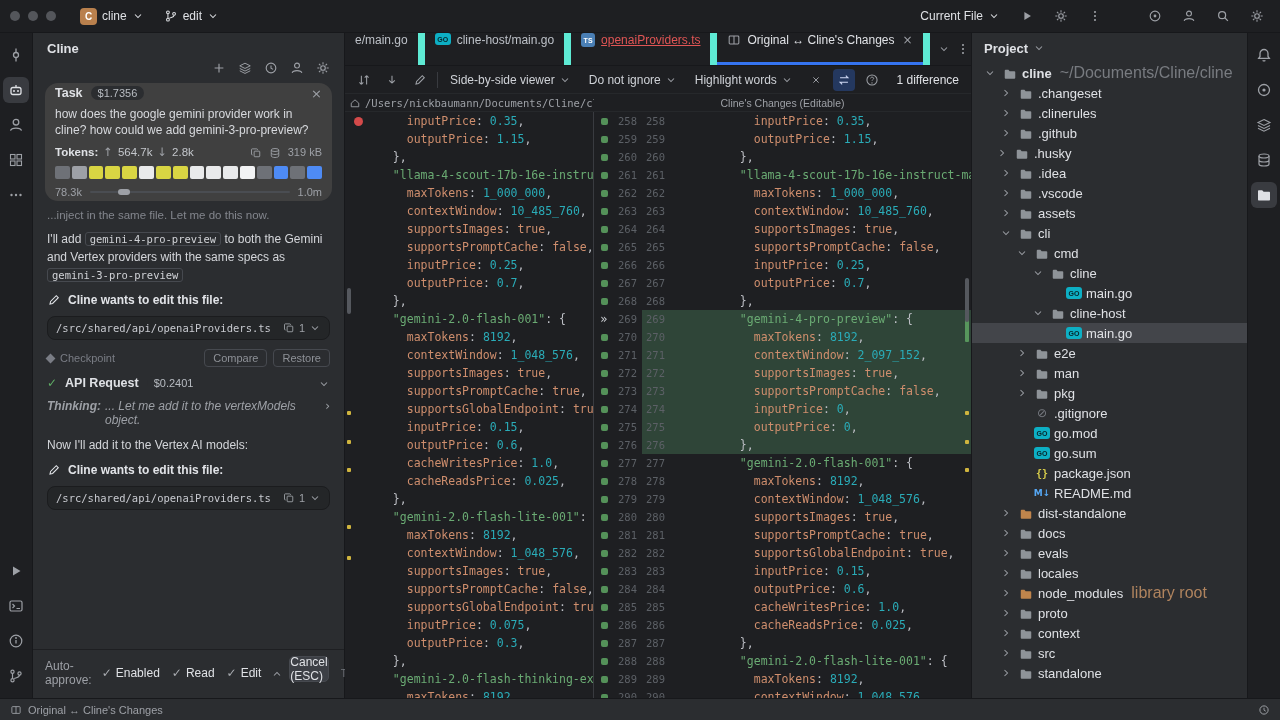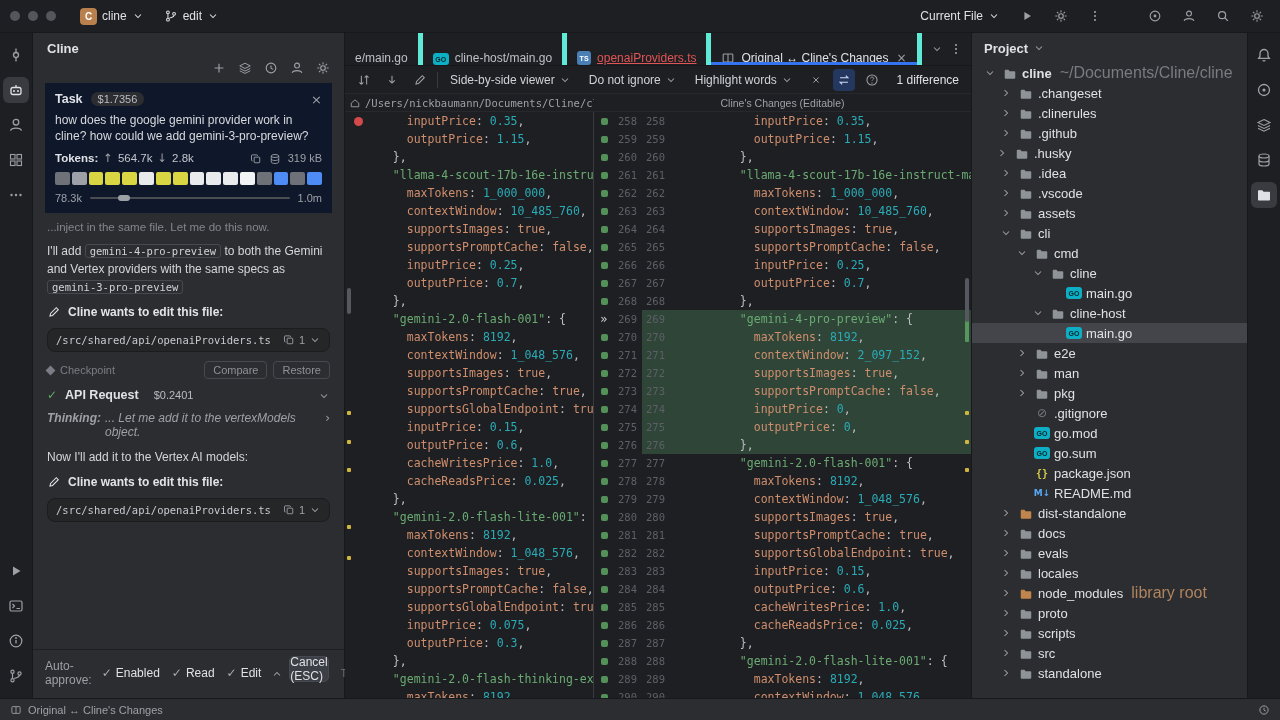--- a/index.html
+++ b/index.html
@@ -33,21 +33,21 @@
 .strip.right{border-left:1px solid #17181b}
 .tool{width:26px;height:26px;border-radius:6px;display:flex;align-items:center;justify-content:center;color:#9da0a6}
 .tool.active{background:#393b40;color:#dfe1e5}
 .strip .spacer{flex:1}
 
 
 .cline-panel{width:312px;flex:none;background:#2b2d30;display:flex;flex-direction:column;min-height:0;
   border-right:1px solid #17181b}
 .cp-title{padding:8px 14px 2px;font-size:13px;font-weight:bold}
 .cp-icons{display:flex;justify-content:flex-end;gap:12px;padding:2px 14px 6px;color:#9da0a6}
-.task-card{margin:2px 12px 8px;background:#0f172a;border-radius:0;padding:9px 10px;flex:none}
+.task-card{margin:2px 12px 8px;background:#404040;border-radius:13px;padding:3px 10px;flex:none}
 .task-head{display:flex;align-items:center;gap:8px}
 .task-head .tt{font-weight:bold;font-size:12.5px}
 .pill{background:#2b2d30;border-radius:9px;padding:1px 7px;font-size:11px;color:#b8bcc2}
 .task-x{margin-left:auto;color:#9da0a6;font-size:13px;cursor:default}
 .task-text{margin-top:5px;font-size:12px;line-height:1.35;color:#d7d9dd}
 .tok-row{display:flex;align-items:center;gap:5px;margin-top:7px;font-size:11.5px;color:#c3c6cb}
 .tok-row .lbl{font-weight:bold;color:#dfe1e5}
 .tok-row .arr{color:#9da0a6}
 .tok-right{margin-left:auto;display:flex;align-items:center;gap:7px;color:#9da0a6;font-size:11px}
 .ctx-bar{display:flex;gap:2px;margin-top:7px;height:13px}
@@ -90,21 +90,21 @@
 .hint-row .hint{white-space:nowrap;overflow:hidden;text-overflow:ellipsis;flex:1}
 .cp-toolbar{display:flex;align-items:center;gap:8px;color:#9da0a6}
 .cp-toolbar .model{font-size:9.5px;color:#8e9197;white-space:nowrap;overflow:hidden;flex:1}
 .mode-toggle{display:flex;gap:2px;align-items:center}
 .mode{font-size:10px;padding:2px 8px;border-radius:9px;color:#9da0a6}
 .mode.active{background:#d19a41;color:#1e1f22;font-weight:bold}
 
 
 .editor{flex:1;min-width:0;display:flex;flex-direction:column;background:#1e1f22}
 .tabs{height:33px;flex:none;display:flex;align-items:stretch;border-bottom:1px solid #17181b;overflow:hidden}
-.tab{display:flex;align-items:flex-end;gap:6px;padding:0 10px;color:#bcc0c7;border-right:5px solid #5eead4;
+.tab{display:flex;align-items:flex-start;gap:6px;padding:0 10px;color:#bcc0c7;border-right:7px solid #5eead4;
   position:relative;white-space:nowrap}
 .tab.sel{color:#dfe1e5}
 .tab.sel::after{content:"";position:absolute;left:0;right:0;bottom:0;height:3px;background:#3574f0}
 .tab .x{color:#9da0a6;margin-left:2px}
 .tab .err{color:#e05555;text-decoration:underline}
 .fi-go{background:#0dafc4;color:#06262b;font-size:7px;font-weight:bold;border-radius:3px;
   width:16px;height:12px;display:inline-flex;align-items:center;justify-content:center;flex:none}
 .fi-ts{background:#4a7fb5;color:#fff;font-size:7px;font-weight:bold;border-radius:3px;
   width:14px;height:14px;display:inline-flex;align-items:center;justify-content:center;flex:none}
 .tabs-right{margin-left:auto;display:flex;align-items:center;gap:6px;padding:0 8px;color:#9da0a6}
@@ -1566,21 +1566,21 @@
             <span class="tch">
               <svg class="ic s12" viewBox="0 0 16 16">
                 <use href="#i-chev-right"></use>
               </svg>
             </span>
             <span class="tic">
               <span class="fi-folder"><svg class="ic s14" viewBox="0 0 16 16">
                   <use href="#i-folder"></use>
                 </svg></span>
             </span>
-            <span class="tlb">scripts</span>
+            <span class="tlb">context</span>
           </div>
           <div class="trow" style="padding-left: 26px;">
             <span class="tch">
               <svg class="ic s12" viewBox="0 0 16 16">
                 <use href="#i-chev-right"></use>
               </svg>
             </span>
             <span class="tic">
               <span class="fi-folder"><svg class="ic s14" viewBox="0 0 16 16">
                   <use href="#i-folder"></use>

